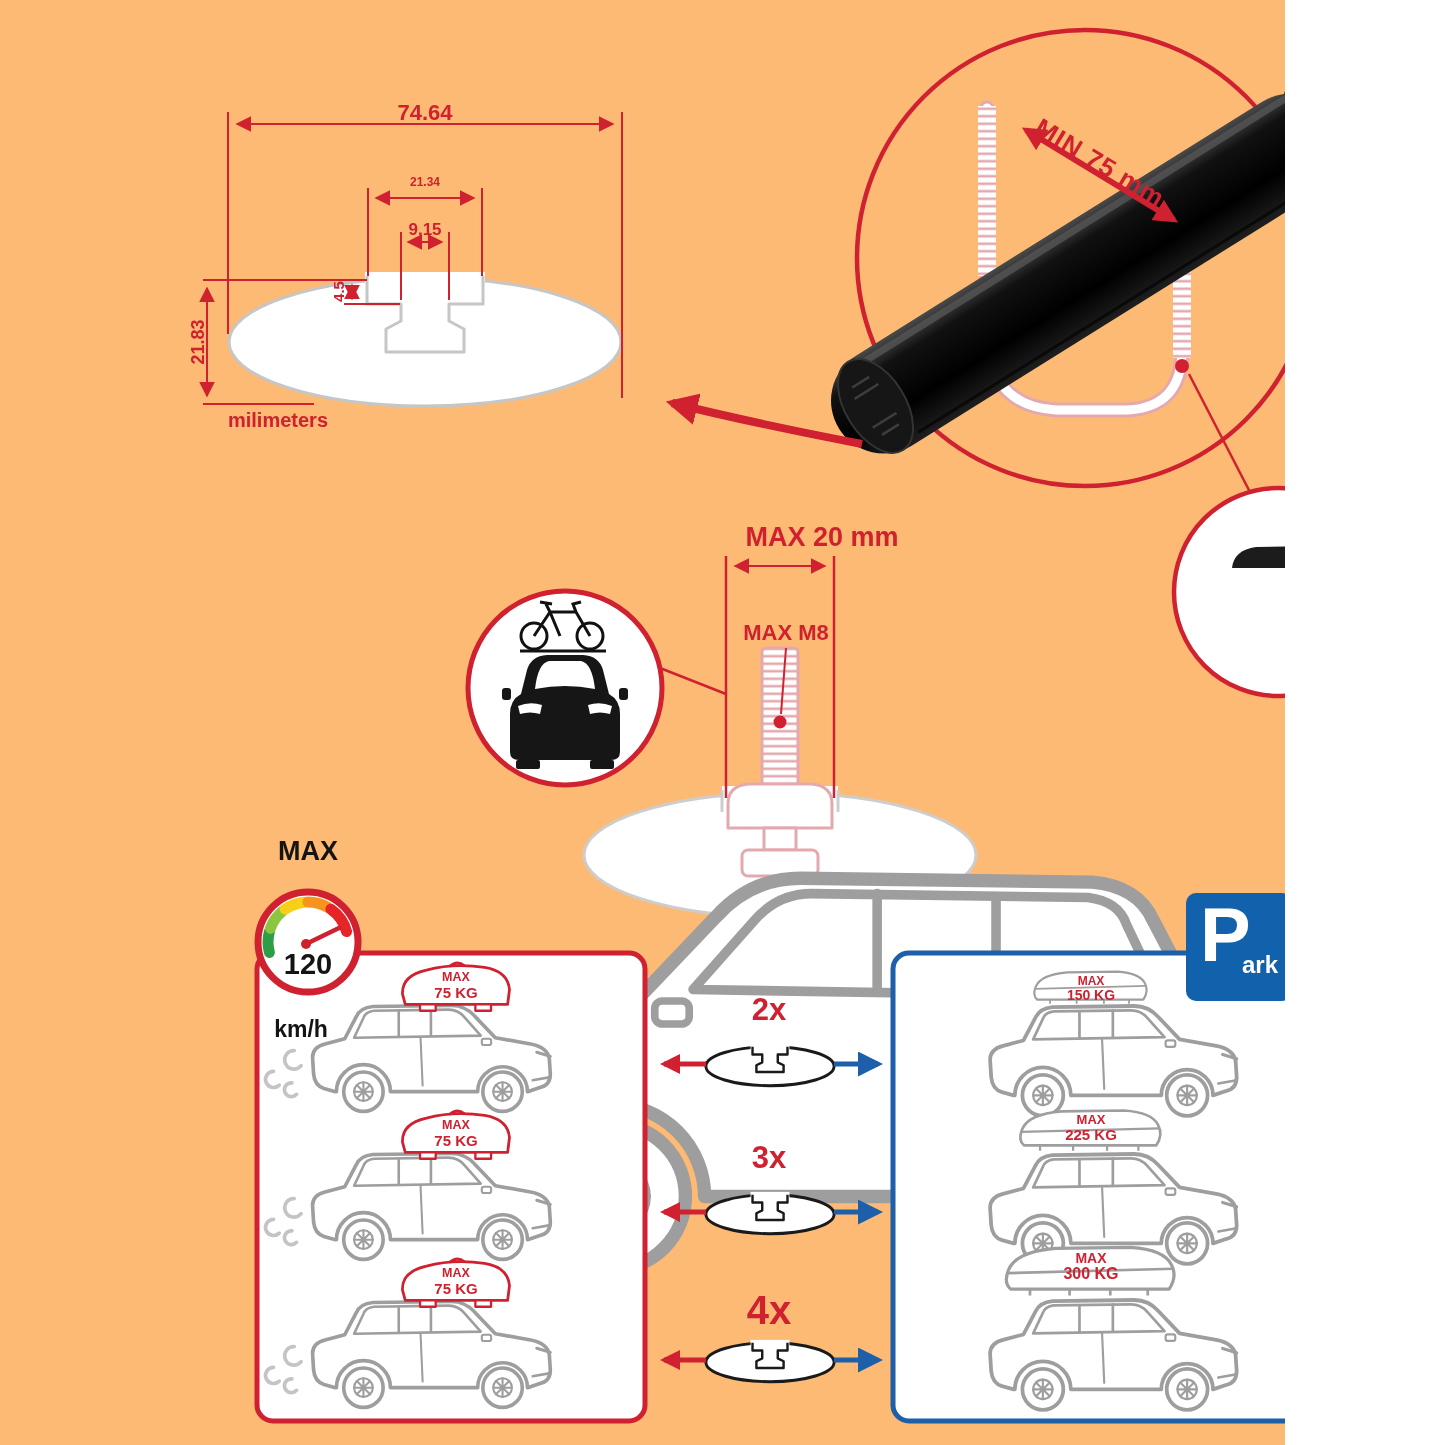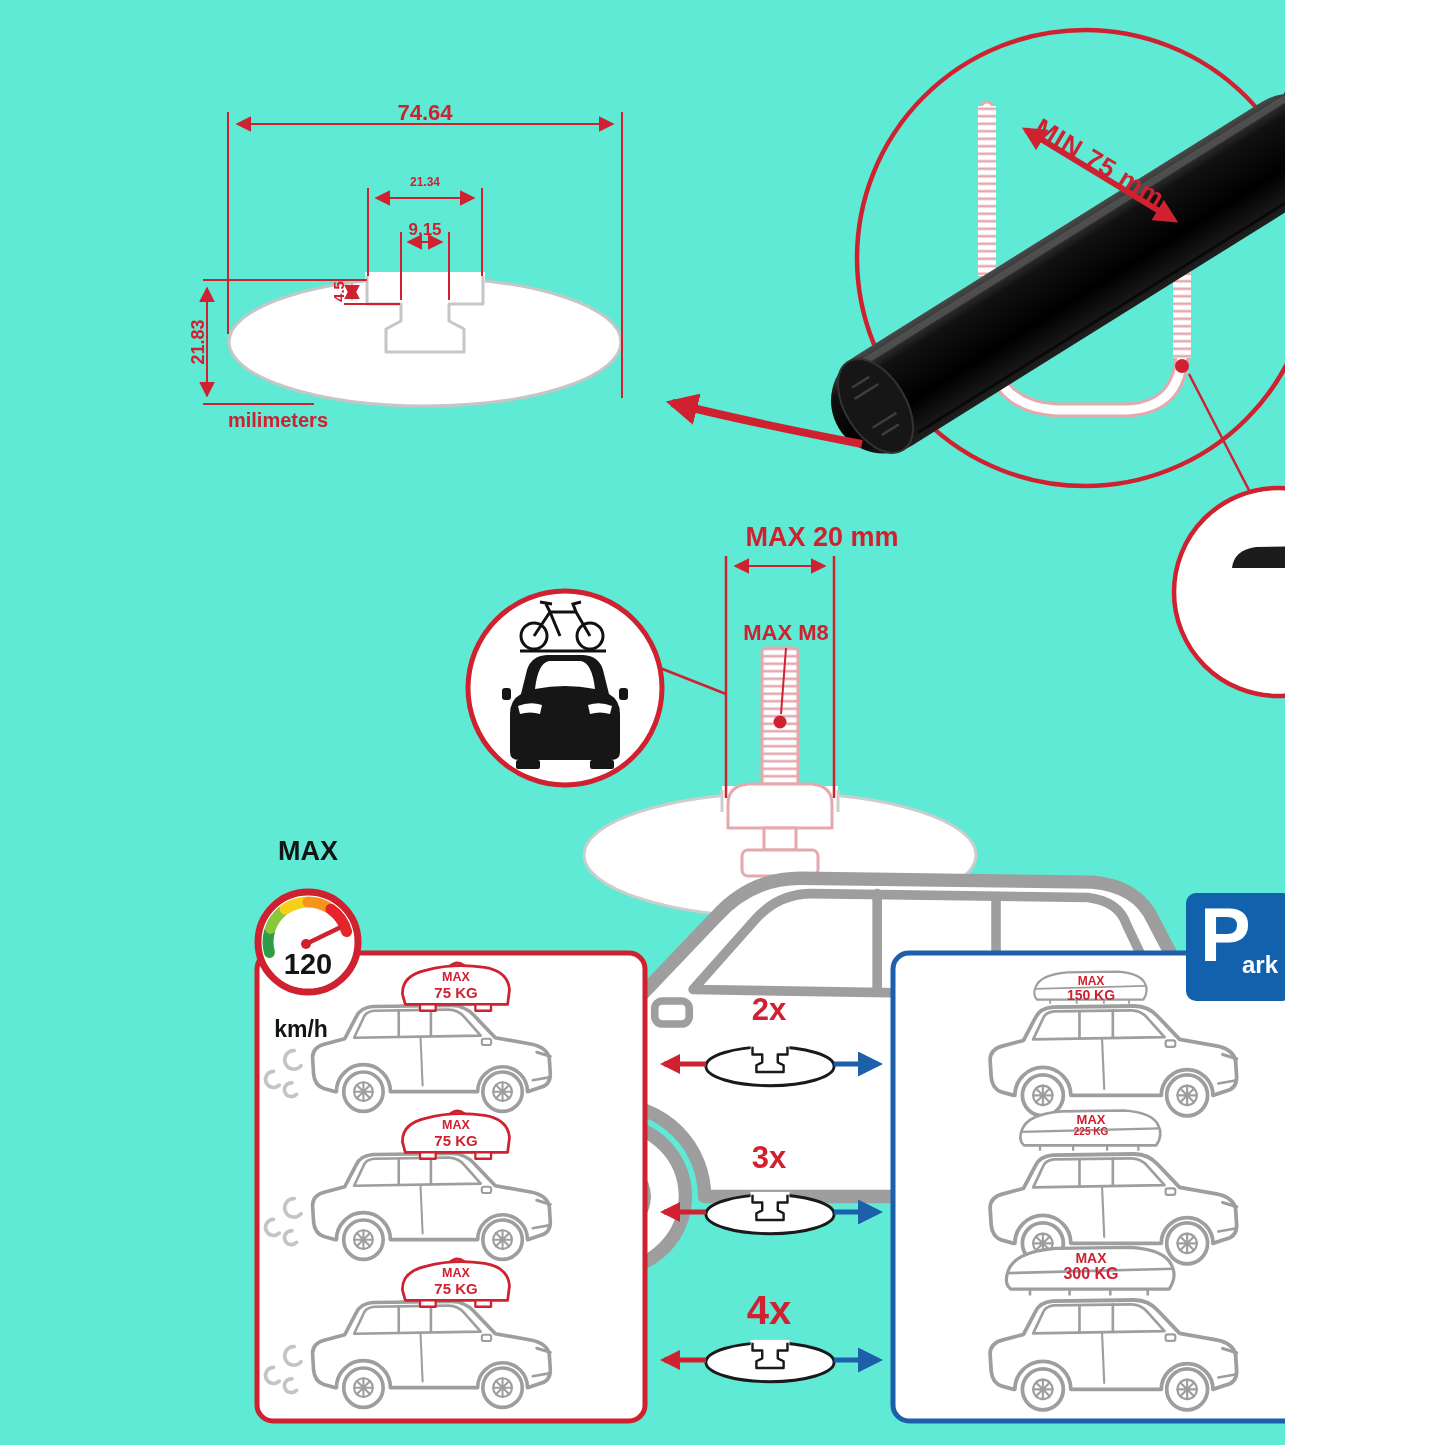--- a/index.html
+++ b/index.html
@@ -1,16 +1,16 @@
 <!DOCTYPE html>
 <html><head>
 <meta charset="utf-8">
 <style>
   html,body{margin:0;padding:0;background:#fff;}
-  #stage{position:relative;width:1285px;height:1445px;background:#5eead4;overflow:hidden;
+  #stage{position:relative;width:1285px;height:1445px;background:#fdba74;overflow:hidden;
          font-family:"Liberation Sans",sans-serif;}
   #stage svg.canvas{position:absolute;left:0;top:0;}
   .lbl{position:absolute;color:#cf2130;font-weight:700;text-align:center;line-height:1;
        font-family:"Liberation Sans",sans-serif;white-space:nowrap;}
   .dark{color:#141414;}
   .rot-ccw{transform:rotate(-90deg);transform-origin:center center;}
   .rot-min75{transform:rotate(31deg);transform-origin:left top;text-align:left;letter-spacing:1px;}
   .park{position:absolute;left:1186px;top:893px;width:106px;height:108px;border-radius:10px;
         background:#1261ad;}
   .park .p{position:absolute;left:14px;top:4px;font-size:76px;font-weight:700;color:#fff;line-height:1;}
@@ -266,21 +266,21 @@
 <div class="lbl" style="left:406px;top:971px;width:100px;font-size:12.5px">MAX</div>
 <div class="lbl" style="left:406px;top:985px;width:100px;font-size:15px">75 KG</div>
 <div class="lbl" style="left:406px;top:1119px;width:100px;font-size:12.5px">MAX</div>
 <div class="lbl" style="left:406px;top:1133px;width:100px;font-size:15px">75 KG</div>
 <div class="lbl" style="left:406px;top:1267px;width:100px;font-size:12.5px">MAX</div>
 <div class="lbl" style="left:406px;top:1281px;width:100px;font-size:15px">75 KG</div>
 
 <div class="lbl" style="left:1031px;top:975px;width:120px;font-size:12px">MAX</div>
 <div class="lbl" style="left:1031px;top:988px;width:120px;font-size:14px">150 KG</div>
 <div class="lbl" style="left:1031px;top:1113px;width:120px;font-size:13px">MAX</div>
-<div class="lbl" style="left:1031px;top:1127px;width:120px;font-size:10px">225 KG</div>
+<div class="lbl" style="left:1031px;top:1127px;width:120px;font-size:15px">225 KG</div>
 <div class="lbl" style="left:1031px;top:1251px;width:120px;font-size:14px">MAX</div>
 <div class="lbl" style="left:1031px;top:1266px;width:120px;font-size:16px">300 KG</div>
 
 <div class="park">
   <span class="p">P</span>
   <span class="ark">ark</span>
 </div>
 
 </div>
 

